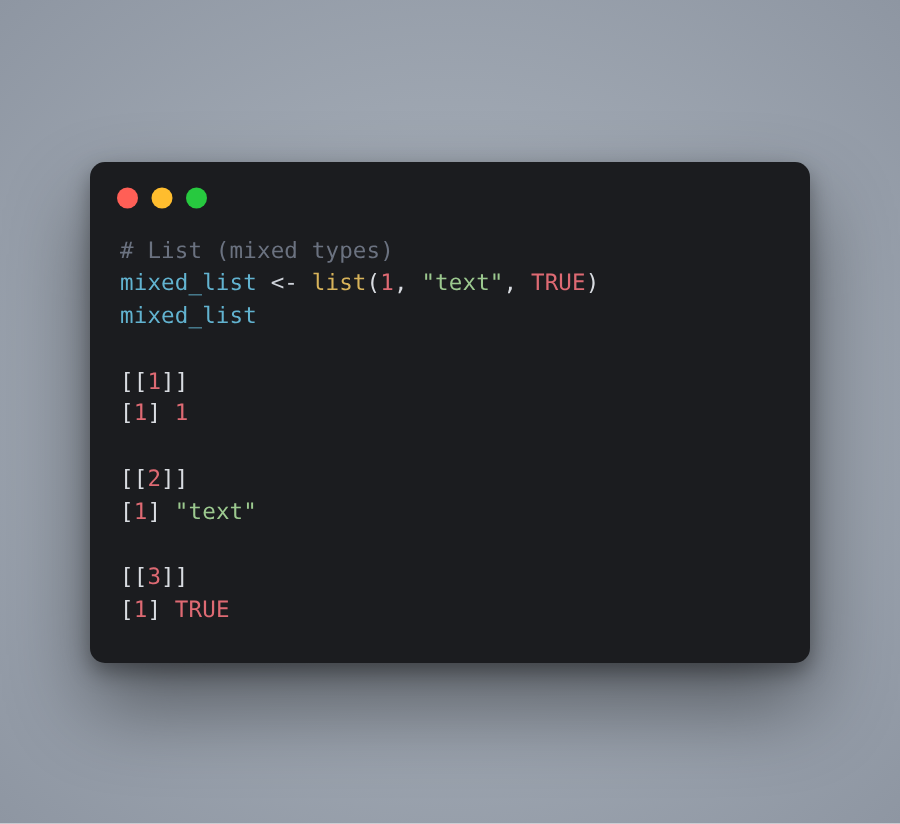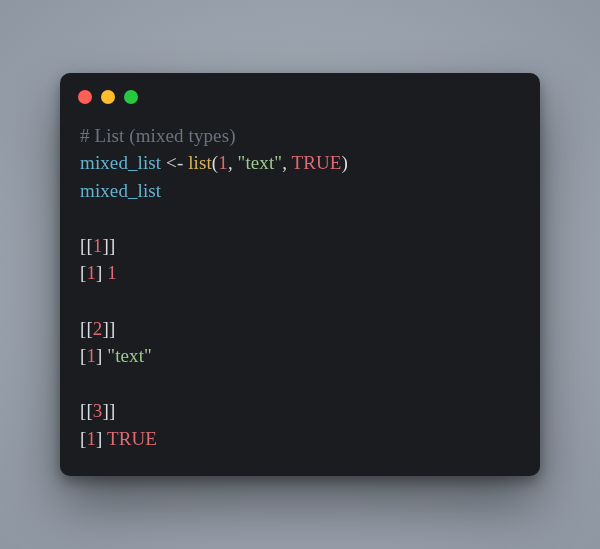--- a/index.html
+++ b/index.html
@@ -11,22 +11,22 @@
 }
 .window{
   width:480px;background:#1b1c1f;border-radius:10px;
   box-shadow:0 28px 56px rgba(0,0,0,.45),0 6px 14px rgba(0,0,0,.35);
   overflow:hidden;
 }
 .titlebar{display:flex;align-items:center;gap:9px;padding:17px 18px 4px}
 .dot{width:14px;height:14px;border-radius:50%}
 .red{background:#ff5f56}.yellow{background:#ffbd2e}.green{background:#27c93f}
 .code{
-  padding:14px 20px 24px;line-height:1.45;font-size:19px;
-  white-space:pre;color:#d9dce1;letter-spacing:.1px;font-family:Liberation Serif, serif;
+  padding:14px 20px 24px;line-height:1.45;font-size:15px;
+  white-space:pre;color:#d9dce1;letter-spacing:.1px;
 }
 .comment{color:#6b7280}
 .varname{color:#62b3d0}
 .arrow{color:#cfd3da}
 .func{color:#d8b35a}
 .paren{color:#d9dce1}
 .num{color:#de6a73}
 .str{color:#9cc98f}
 .kwtrue{color:#de6a73}
 .brk{color:#d9dce1}

